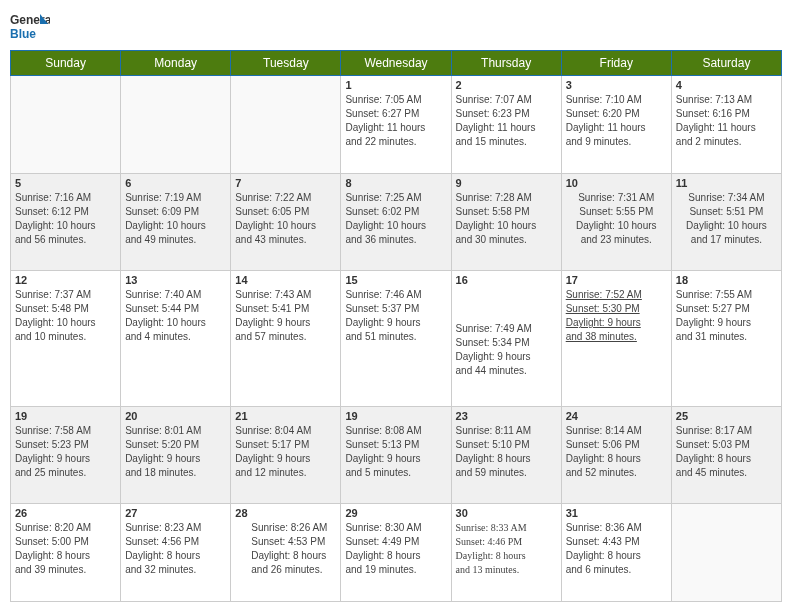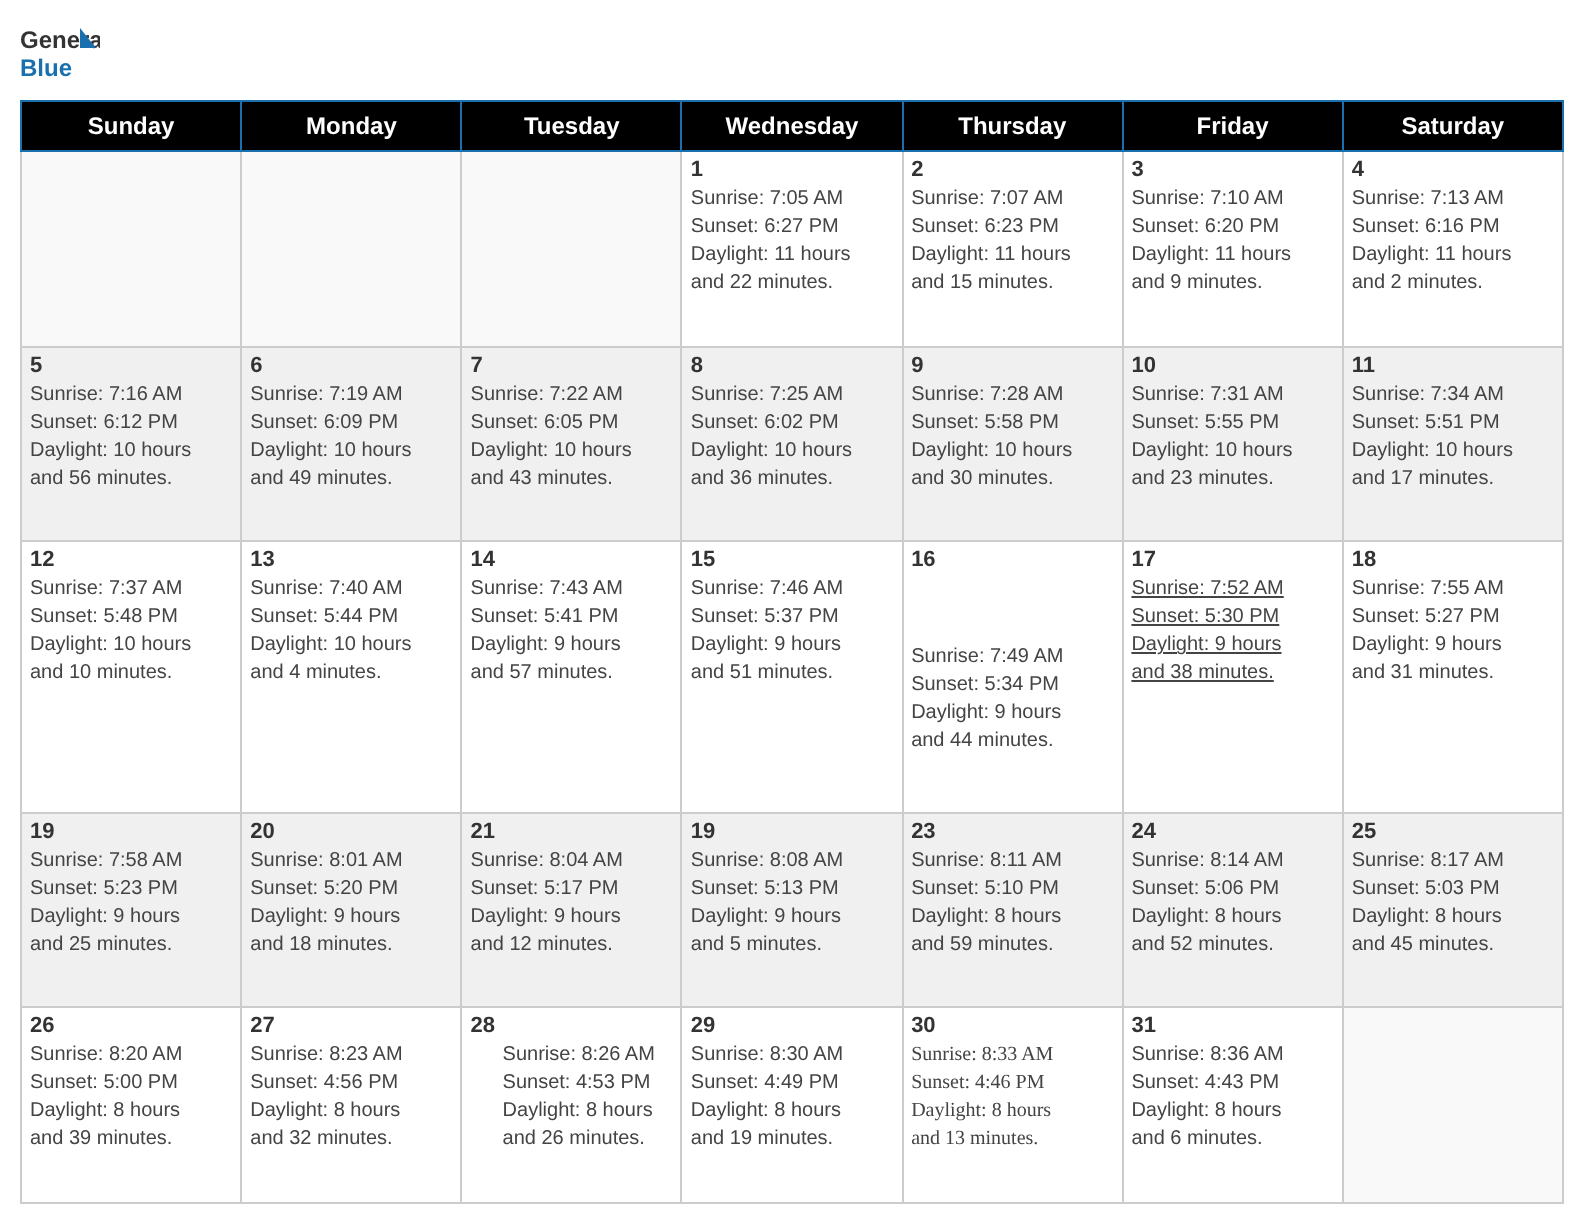--- a/index.html
+++ b/index.html
@@ -45,26 +45,26 @@
       color: #555;
     }
     .calendar {
       flex: 1;
       border: 1px solid #ccc;
       border-collapse: collapse;
       width: 100%;
       table-layout: fixed;
     }
     .calendar th {
-      background-color: #000000;
+      background-color: #4d7c0f;
       color: white;
       text-align: center;
       padding: 5px 2px;
       font-size: 12px;
-      font-weight: bold;
+      font-weight: normal;
       border: 1px solid #1a6faf;
     }
     .calendar td {
       border: 1px solid #ccc;
       vertical-align: top;
       padding: 3px 4px;
       font-size: 9.5px;
       color: #333;
       background: #fff;
       height: 80px;
@@ -185,28 +185,28 @@
           </td>
           <td>
             <div class="day-num">9</div>
             <div class="day-info" style="white-space: pre-line;">Sunrise: 7:28 AM
 Sunset: 5:58 PM
 Daylight: 10 hours
 and 30 minutes.</div>
           </td>
           <td>
             <div class="day-num">10</div>
-            <div class="day-info" style="white-space: pre-line;">Sunrise: 7:31 AM
+            <div class="day-info" style="white-space: pre-line; text-align: center;">Sunrise: 7:31 AM
 Sunset: 5:55 PM
 Daylight: 10 hours
 and 23 minutes.</div>
           </td>
           <td>
             <div class="day-num">11</div>
-            <div class="day-info" style="white-space: pre-line;">Sunrise: 7:34 AM
+            <div class="day-info" style="white-space: pre-line; text-align: center;">Sunrise: 7:34 AM
 Sunset: 5:51 PM
 Daylight: 10 hours
 and 17 minutes.</div>
           </td>
         </tr>
         <tr>
           <td>
             <div class="day-num">12</div>
             <div class="day-info" style="white-space: pre-line;">Sunrise: 7:37 AM
 Sunset: 5:48 PM

